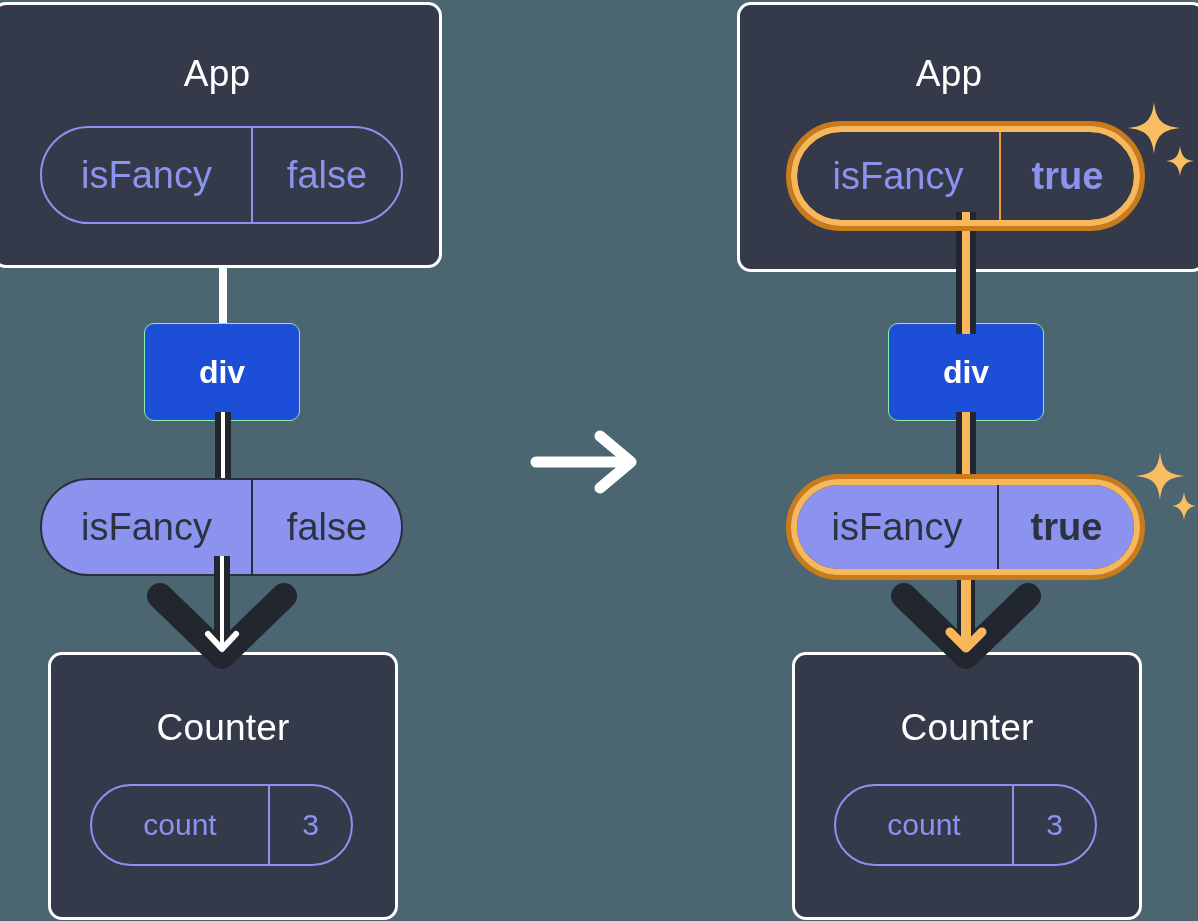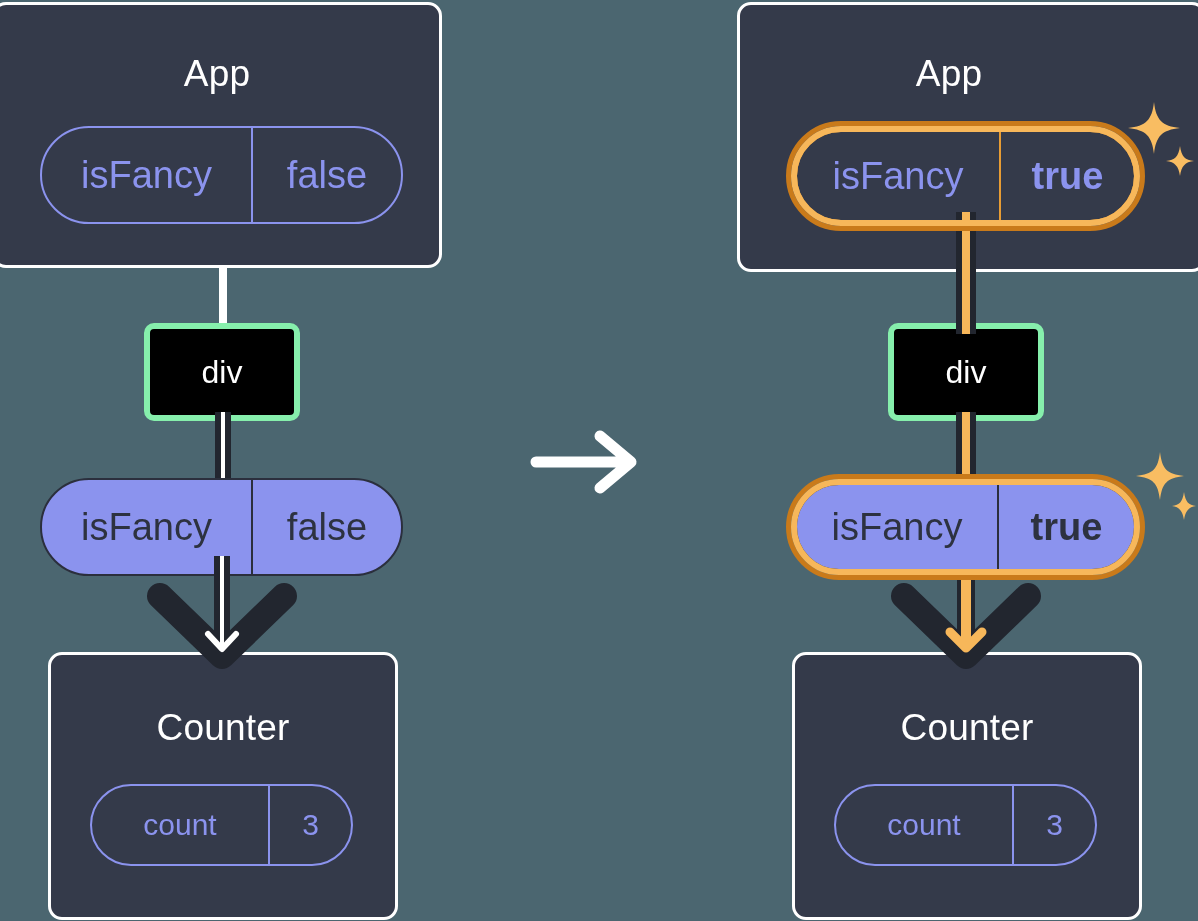--- a/index.html
+++ b/index.html
@@ -35,30 +35,30 @@
     left: 0;
     right: 0;
     text-align: center;
     color: #ffffff;
     font-size: 37px;
     font-weight: 400;
     letter-spacing: 0.2px;
   }
   .div-box {
     position: absolute;
-    background: #000000;
-    border: 6px solid #86efac;
+    background: #1d4ed8;
+    border: 1px solid #86efac;
     border-radius: 10px;
     box-sizing: border-box;
     display: flex;
     align-items: center;
     justify-content: center;
     color: #ffffff;
     font-size: 32px;
-    font-weight: 400;
+    font-weight: 700;
     z-index: 6;
   }
   
   .pill {
     position: absolute;
     box-sizing: border-box;
     display: flex;
     align-items: stretch;
     border-radius: 999px;
     z-index: 7;

